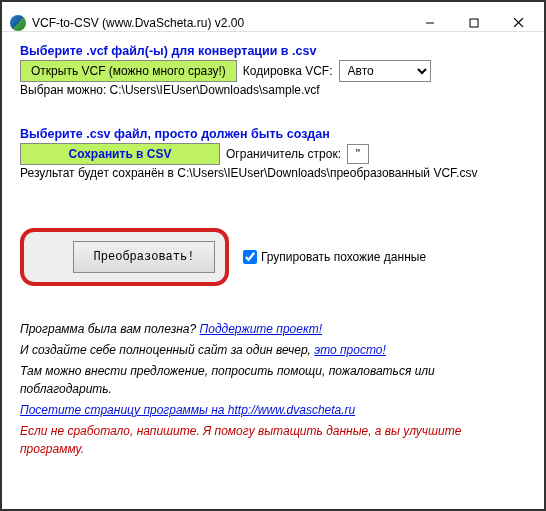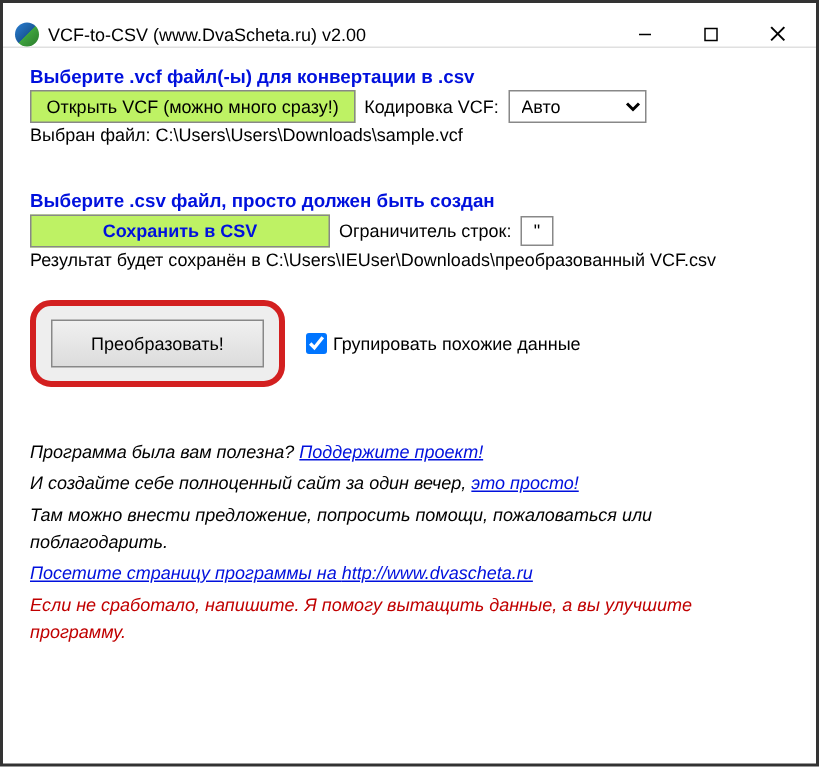--- a/index.html
+++ b/index.html
@@ -91,43 +91,44 @@
     width: 22px;
     height: 20px;
     border: 1px solid #888;
     font-family: inherit;
     font-size: 12px;
     text-align: center;
     padding: 0;
   }
   .result-line {
     color: #000;
-    margin-bottom: 20px;
+    margin-bottom: 48px;
     margin-top: 1px;
   }
   .convert-area {
     display: flex;
     align-items: center;
     gap: 14px;
     margin-bottom: 34px;
   }
   .highlight-wrap {
     border: 4px solid #d32020;
     border-radius: 14px;
     padding: 9px 10px;
     background: #eee;
   }
   .convert-btn {
     background: linear-gradient(#f0f0f0,#dcdcdc);
     border: 1px solid #888;
     width: 142px;
     height: 32px;
-    font-family: Liberation Sans, sans-serif;
-    font-size: 12px;
-    cursor: pointer;
+    font-family: Liberation Mono, monospace;
+    font-size: 12px;
+    cursor: pointer;
+    margin-left: 39px;
   }
   .checkbox-row {
     display: flex;
     align-items: center;
     gap: 4px;
   }
   input[type="checkbox"] {
     width: 14px; height: 14px;
     margin: 0;
   }
@@ -173,21 +174,21 @@
 <div class="content">
 
   <div class="section-head">Выберите .vcf файл(-ы) для конвертации в .csv</div>
   <div class="row">
     <button class="btn">Открыть VCF (можно много сразу!)</button>
     <span class="label">Кодировка VCF:</span>
     <select>
       <option>Авто</option>
     </select>
   </div>
-  <div class="status-line">Выбран файл: C:\Users\Users\Downloads\sample.vcf</div>
+  <div class="status-line">Выбран можно: C:\Users\IEUser\Downloads\sample.vcf</div>
 
   <div class="section-head">Выберите .csv файл, просто должен быть создан</div>
   <div class="row">
     <button class="btn btn-blue-text">Сохранить в CSV</button>
     <span class="label">Ограничитель строк:</span>
     <input type="text" class="tiny" value="&quot;" style="">
   </div>
   <div class="result-line">Результат будет сохранён в C:\Users\IEUser\Downloads\преобразованный VCF.csv</div>
 
   <div class="convert-area">

